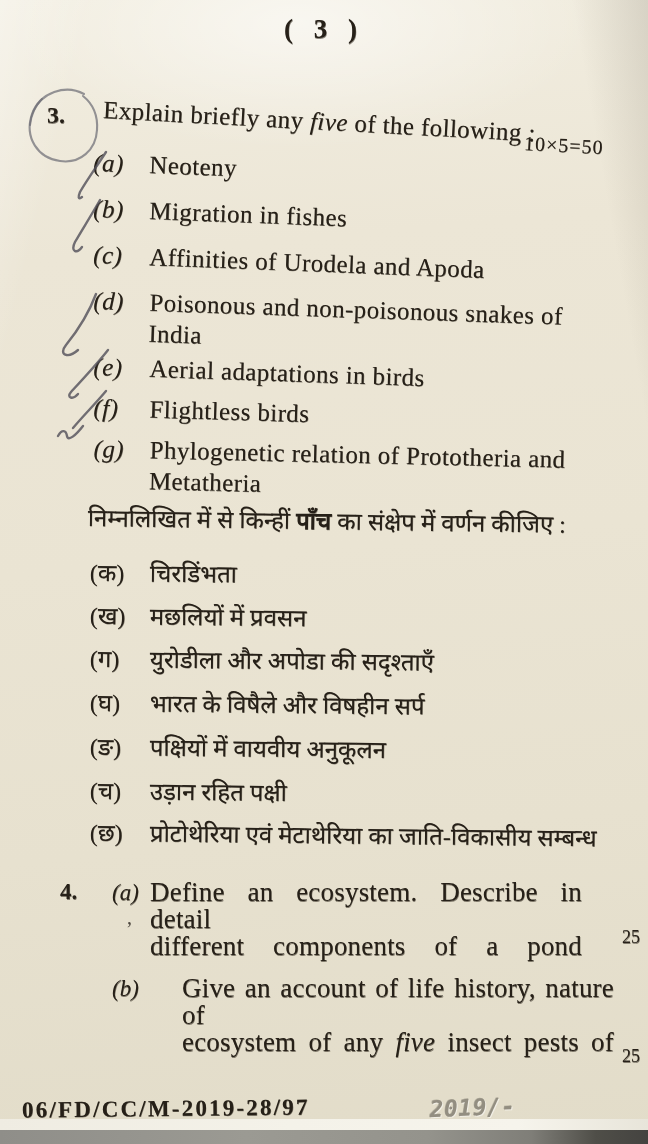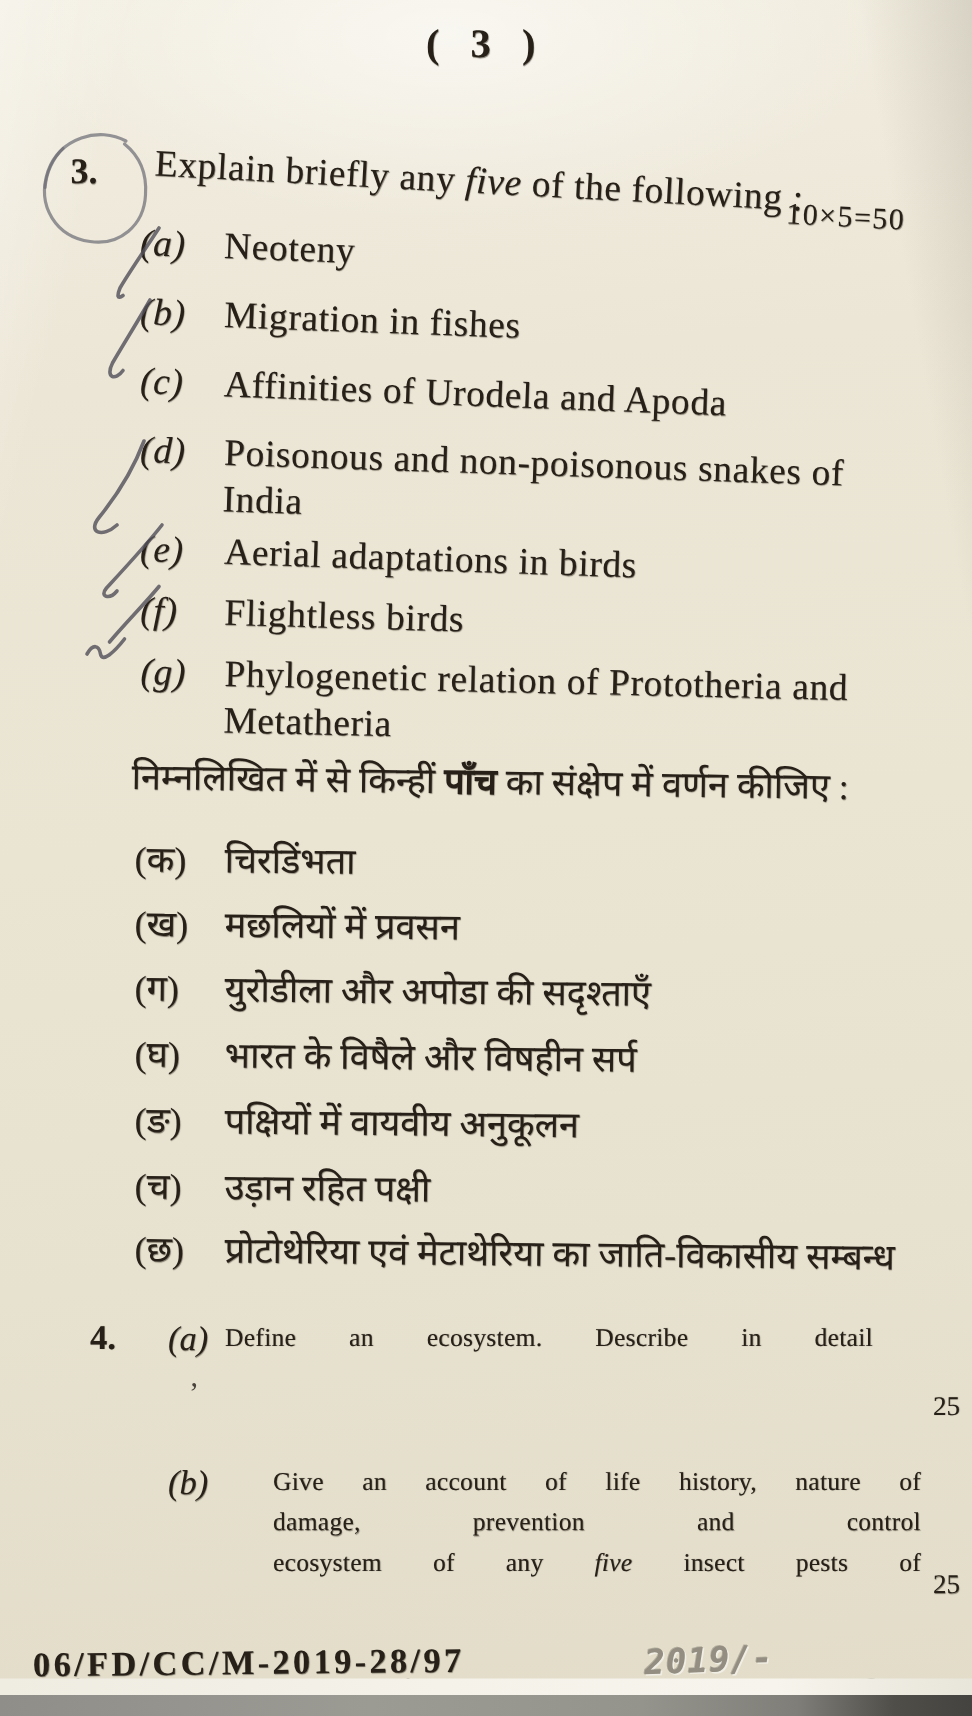--- a/index.html
+++ b/index.html
@@ -39,21 +39,21 @@
   .hi-prompt{ left:88px; top:500px; font-size:24px; transform:rotate(0.8deg);
     transform-origin:0 0; }
   .item-hi{ left:90px; display:flex; font-size:24px; transform:rotate(0.6deg);
     transform-origin:0 0; }
   .item-hi .lbl{ width:60px; flex:none; }
   #hi-1{ top:555px; } #hi-2{ top:598px; } #hi-3{ top:641px; }
   #hi-4{ top:685px; } #hi-5{ top:729px; } #hi-6{ top:773px; } #hi-7{ top:815px; }
 
   .q4num{ left:60px; top:879px; font-size:23px; font-weight:bold; }
   .q4lbl{ left:112px; font-size:23px; font-style:italic; }
-  .q4text{ left:150px; width:432px; font-size:17px; line-height:26.8px;
+  .q4text{ left:150px; width:432px; font-size:27px; line-height:26.8px;
     letter-spacing:0.2px; }
   .jline{ text-align:justify; text-align-last:justify; }
   .marks25{ left:622px; font-size:18px; }
 
   .footer-code{ left:22px; top:1096px; font-size:23px; font-weight:bold;
     letter-spacing:2.2px; transform:rotate(-0.6deg); }
   .stamp{ left:430px; top:1092px; font-size:23px; font-weight:bold; font-style:italic;
     font-family:"DejaVu Sans Mono",monospace; color:#8f8a7e; letter-spacing:0.5px;
     transform:rotate(-2.2deg); opacity:0.95;
     text-shadow:1px 1px 0 rgba(255,255,255,0.55), -0.5px -0.5px 0 rgba(90,85,75,0.35); }
@@ -179,28 +179,28 @@
   <div class="abs hi item-hi ink" id="hi-7" lang="hi">
     <span class="lbl">(छ)</span>
     <div>प्रोटोथेरिया एवं मेटाथेरिया का जाति-विकासीय सम्बन्ध</div>
   </div>
 
   <div class="abs q4num ink">4.</div>
 
   <div class="abs q4lbl ink" style="top:880px;">(a)</div>
   <div class="abs q4text ink" style="top:879px;">
     <div class="jline">Define an ecosystem. Describe in detail</div>
+    <div class="jline">different components of a pond</div>
   </div>
   <div class="abs marks25 ink" style="top:927px;">25</div>
   <div class="abs stray">’</div>
 
   <div class="abs q4lbl ink" style="top:976px;">(b)</div>
   <div class="abs q4text ink" style="top:975px;margin-left:32px;">
     <div class="jline">Give an account of life history, nature of</div>
-    <div class="jline">damage, prevention and control</div>
     <div class="jline"><span>ecosystem of any </span><i>five</i><span> insect pests of</span></div>
   </div>
   <div class="abs marks25 ink" style="top:1046px;">25</div>
 
   <div class="abs footer-code ink">06/FD/CC/M-2019-28/97</div>
   <div class="abs stamp">2019/-T/=1C/M07:3</div>
 
   <div class="abs speck" style="left:50px;top:1119px;"></div>
   <div class="abs speck" style="left:106px;top:1120px;"></div>
   <div class="abs speck" style="left:142px;top:1121px;"></div>

